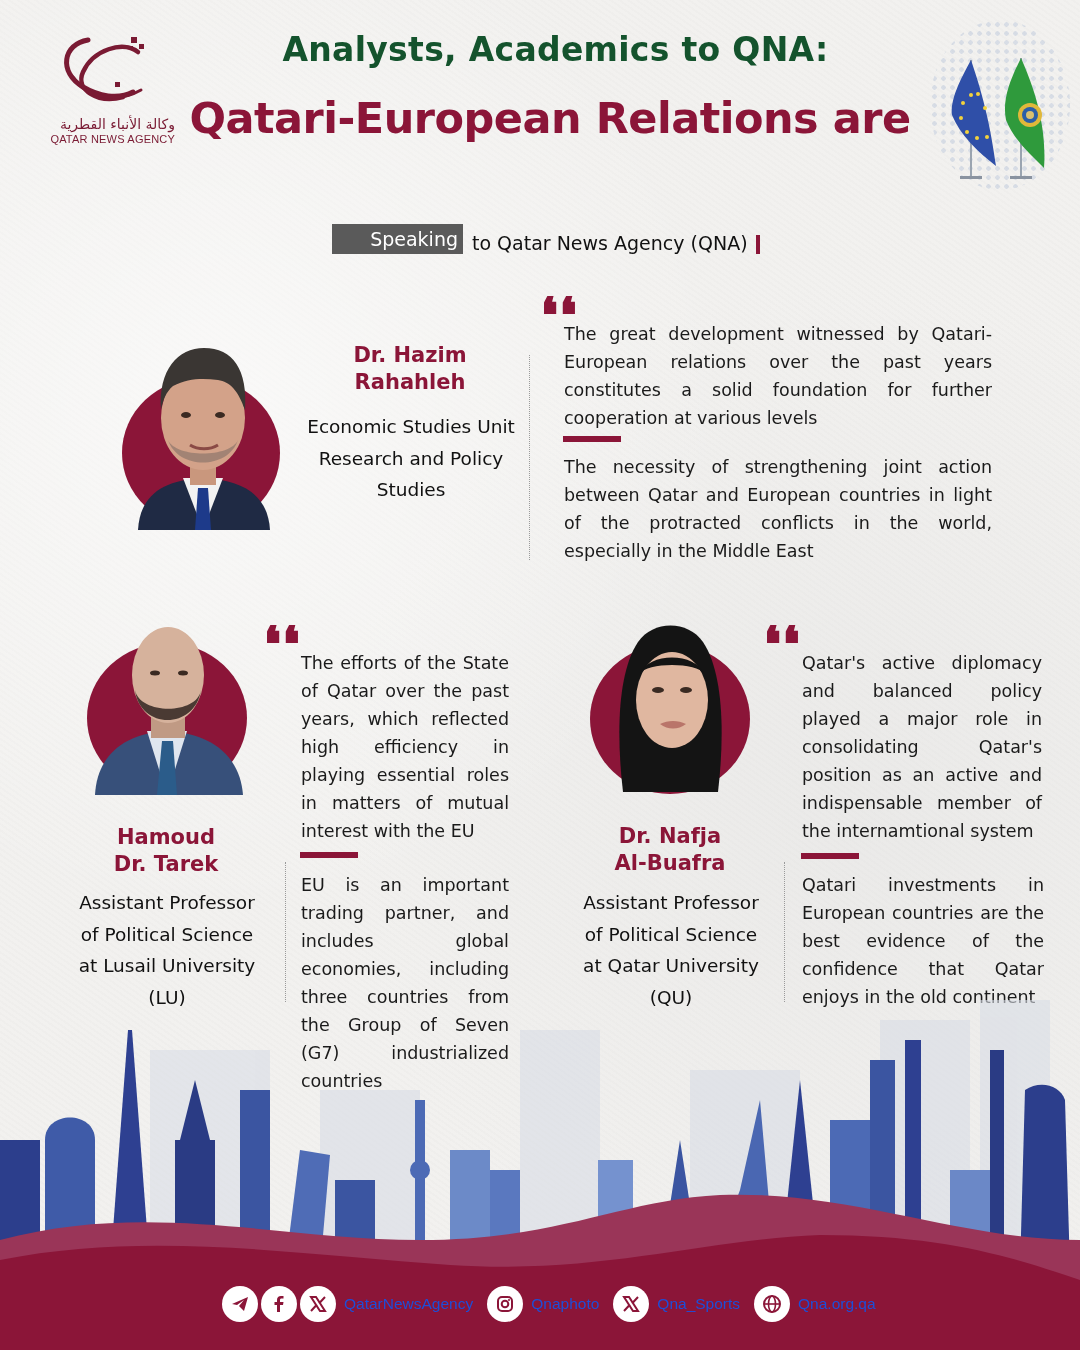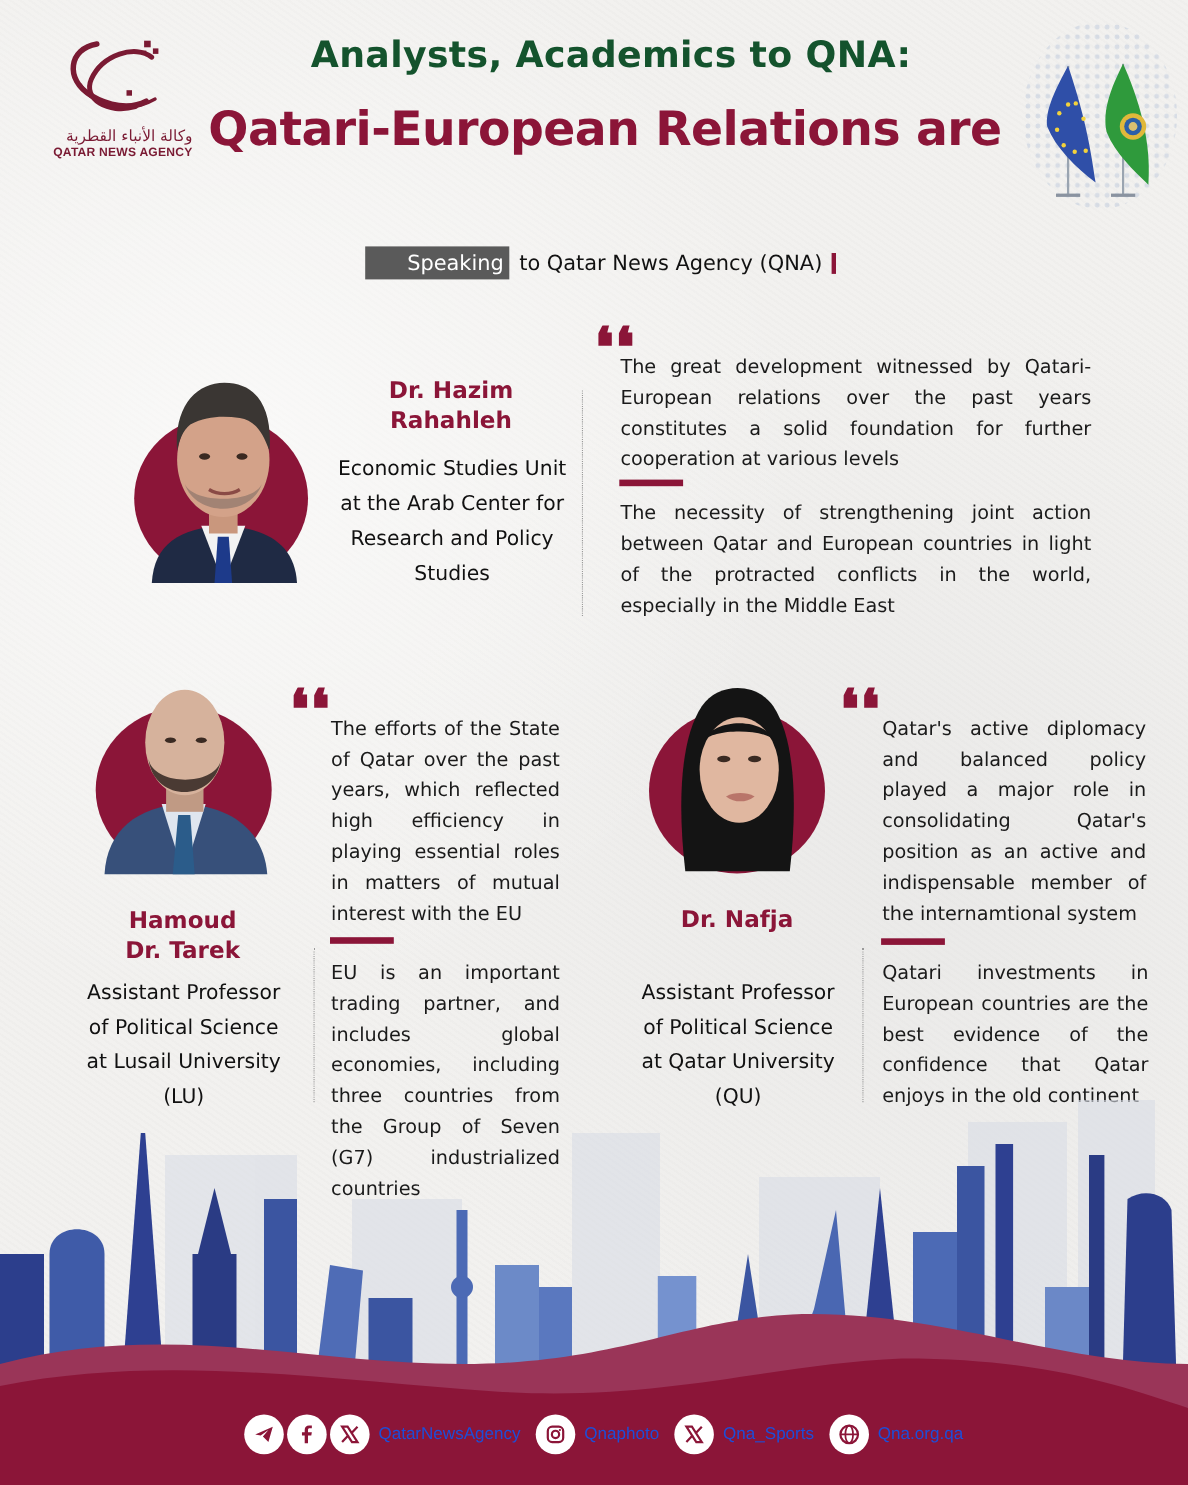--- a/index.html
+++ b/index.html
@@ -15,36 +15,36 @@
     background:
       radial-gradient(circle at 20% 30%, rgba(255,255,255,0.6) 0, rgba(255,255,255,0) 40%),
       radial-gradient(circle at 80% 60%, rgba(220,220,220,0.35) 0, rgba(220,220,220,0) 45%),
       repeating-linear-gradient(35deg, rgba(0,0,0,0.012) 0 2px, rgba(255,255,255,0.02) 2px 5px),
       #f2f1ef;
   }
   
   .logo { position: absolute; left: 30px; top: 32px; width: 145px; text-align: right; }
   .logo svg { display: block; margin: 0 auto; }
   .logo .ar { font-family: "DejaVu Sans", sans-serif; font-size: 14px; color: #7a1a33; margin-top: 4px; direction: rtl; }
-  .logo .en { font-family: "Liberation Sans", sans-serif; font-weight: bold; font-size: 11px; color: #7a1a33; letter-spacing: 0.2px; margin-top: 1px; }
+  .logo .en { font-family: "Liberation Sans", sans-serif; font-weight: normal; font-size: 11px; color: #7a1a33; letter-spacing: 0.2px; margin-top: 1px; }
 
   
   .kicker {
     position: absolute; left: 0; right: 0; top: 30px; text-align: center;
     font-family: "DejaVu Sans", sans-serif; font-weight: bold; font-size: 33px; color: #14532d;
     letter-spacing: 0.3px;
     padding-left: 31px;
   }
   .headline {
     position: absolute; left: 150px; right: 130px; top: 84px; text-align: center;
     font-family: "DejaVu Sans", sans-serif; font-weight: bold; font-size: 43px; line-height: 68px;
     color: #8b1538; letter-spacing: -0.5px;
   }
   .subline {
-    position: absolute; left: 332px; top: 224px; height: 30px; display: flex; align-items: center;
+    position: absolute; left: 332px; top: 224px; height: 30px; display: flex; align-items: flex-end;
     font-family: "DejaVu Sans", sans-serif; font-size: 19px; color: #111;
   }
   .subline .badge {
     background: #5a5a5a; color: #fff; height: 30px; width: 131px; display: flex; align-items: center;
     justify-content: flex-end; padding-right: 5px; font-size: 19px;
   }
   .subline .rest { margin-left: 9px; }
   .subline .bar { display: inline-block; width: 4px; height: 19px; background: #8b1538; margin-left: 8px; }
 
   
@@ -159,21 +159,20 @@
     <ellipse cx="102" cy="85" rx="5" ry="3" fill="#3a2a22"></ellipse>
     <path d="M72 115 C80 120, 92 120, 100 115" stroke="#8a4a45" stroke-width="3" fill="none"></path>
   </svg>
 </div>
 <div class="name" style="left:290px;top:342px;width:240px;">
   <div>Dr. Hazim</div>
   <div>Rahahleh</div>
 </div>
 <div class="role" style="left:290px;top:411px;width:242px;">
   <div>Economic Studies Unit</div>
-  <div>at the Arab Center for</div>
   <div>Research and Policy</div>
   <div>Studies</div>
 </div>
 <div class="vdots" style="left:529px;top:355px;height:205px;"></div>
 <div class="qmark" style="left:540px;top:296px;">❛❛</div>
 <div class="quote" style="left:564px;top:320px;width:428px;">The great development witnessed by Qatari-European relations over the past years constitutes a solid foundation for further cooperation at various levels</div>
 <div class="rule" style="left:563px;top:436px;"></div>
 <div class="quote" style="left:564px;top:453px;width:428px;">The necessity of strengthening joint action between Qatar and European countries in light of the protracted conflicts in the world, especially in the Middle East</div>
 
 <div class="portrait" style="left:85px;top:615px;width:165px;height:180px;">
@@ -211,20 +210,21 @@
     <path d="M35 180 C28 120, 30 60, 50 30 C65 8, 100 8, 115 30 C135 60, 137 120, 130 180 Z" fill="#141414"></path>
     <ellipse cx="84" cy="88" rx="36" ry="48" fill="#e0b7a0"></ellipse>
     <path d="M52 62 C60 40, 108 40, 116 62 C110 50, 58 50, 52 62 Z" fill="#141414"></path>
     <ellipse cx="70" cy="78" rx="6" ry="3" fill="#3a2a22"></ellipse>
     <ellipse cx="98" cy="78" rx="6" ry="3" fill="#3a2a22"></ellipse>
     <path d="M72 112 C80 118, 90 118, 98 112 C90 108, 80 108, 72 112 Z" fill="#b9756a"></path>
   </svg>
 </div>
 <div class="name" style="left:560px;top:823px;width:220px;">
   <div>Dr. Nafja</div>
+  <div>Al-Buafra</div>
 </div>
 <div class="role" style="left:560px;top:887px;width:222px;">
   <div>Assistant Professor</div>
   <div>of Political Science</div>
   <div>at Qatar University</div>
   <div>(QU)</div>
 </div>
 <div class="vdots" style="left:784px;top:862px;height:140px;"></div>
 <div class="qmark" style="left:763px;top:625px;">❛❛</div>
 <div class="quote" style="left:802px;top:649px;width:240px;">Qatar's active diplomacy and balanced policy played a major role in consolidating Qatar's position as an active and indispensable member of the internamtional system</div>

